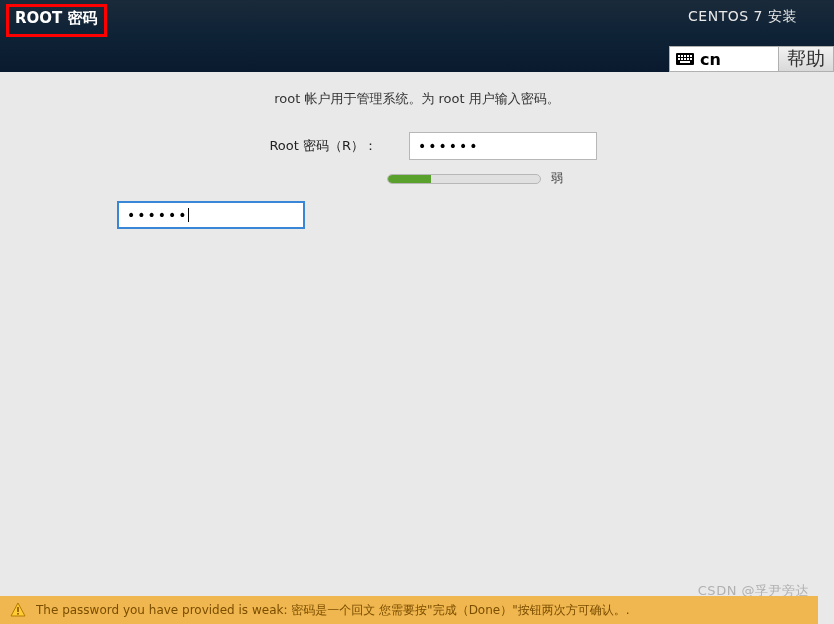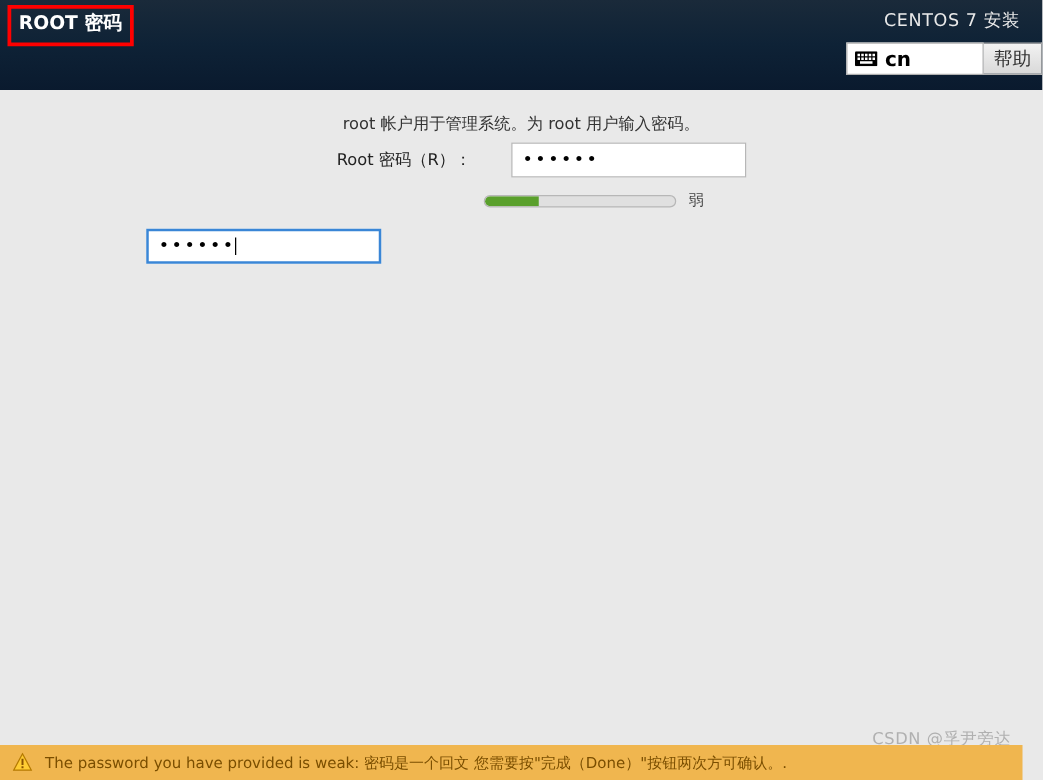--- a/index.html
+++ b/index.html
@@ -44,23 +44,23 @@
       border-radius: 3px;
       font-size: 13px;
       padding: 6px 14px;
       cursor: pointer;
       text-align: center;
       min-width: 70px;
     }
     .topbar-right {
       display: flex;
       flex-direction: column;
-      align-items: flex-end;
+      align-items: center;
       padding: 8px 0 0 0;
-      gap: 8px;
+      gap: 20px;
     }
     .installer-title {
       color: #e9e9e9;
       font-size: 14px;
       padding-right: 18px;
       letter-spacing: 0.5px;
     }
     .right-controls {
       display: flex;
       align-items: stretch;
@@ -80,36 +80,36 @@
     }
     .kb-icon {
       display: inline-block;
     }
     .kb-icon svg { display: block; }
     .help-button {
       background: linear-gradient(to bottom, #f2f2f2, #d9d9d9);
       border: 1px solid #b0b0b0;
       border-left: none;
       color: #333;
-      font-size: 15px;
+      font-size: 19px;
       padding: 0 8px;
       display: flex;
       align-items: center;
       cursor: pointer;
     }
     .content {
       padding: 18px 0 0 0;
       display: flex;
       flex-direction: column;
       align-items: center;
     }
     .description {
       color: #333;
       font-size: 13px;
-      margin-bottom: 6px;
+      margin-bottom: 24px;
     }
     .form-row {
       display: flex;
       align-items: center;
       margin-bottom: 10px;
       width: 600px;
       justify-content: flex-start;
       gap: 32px;
     }
     .form-label {

